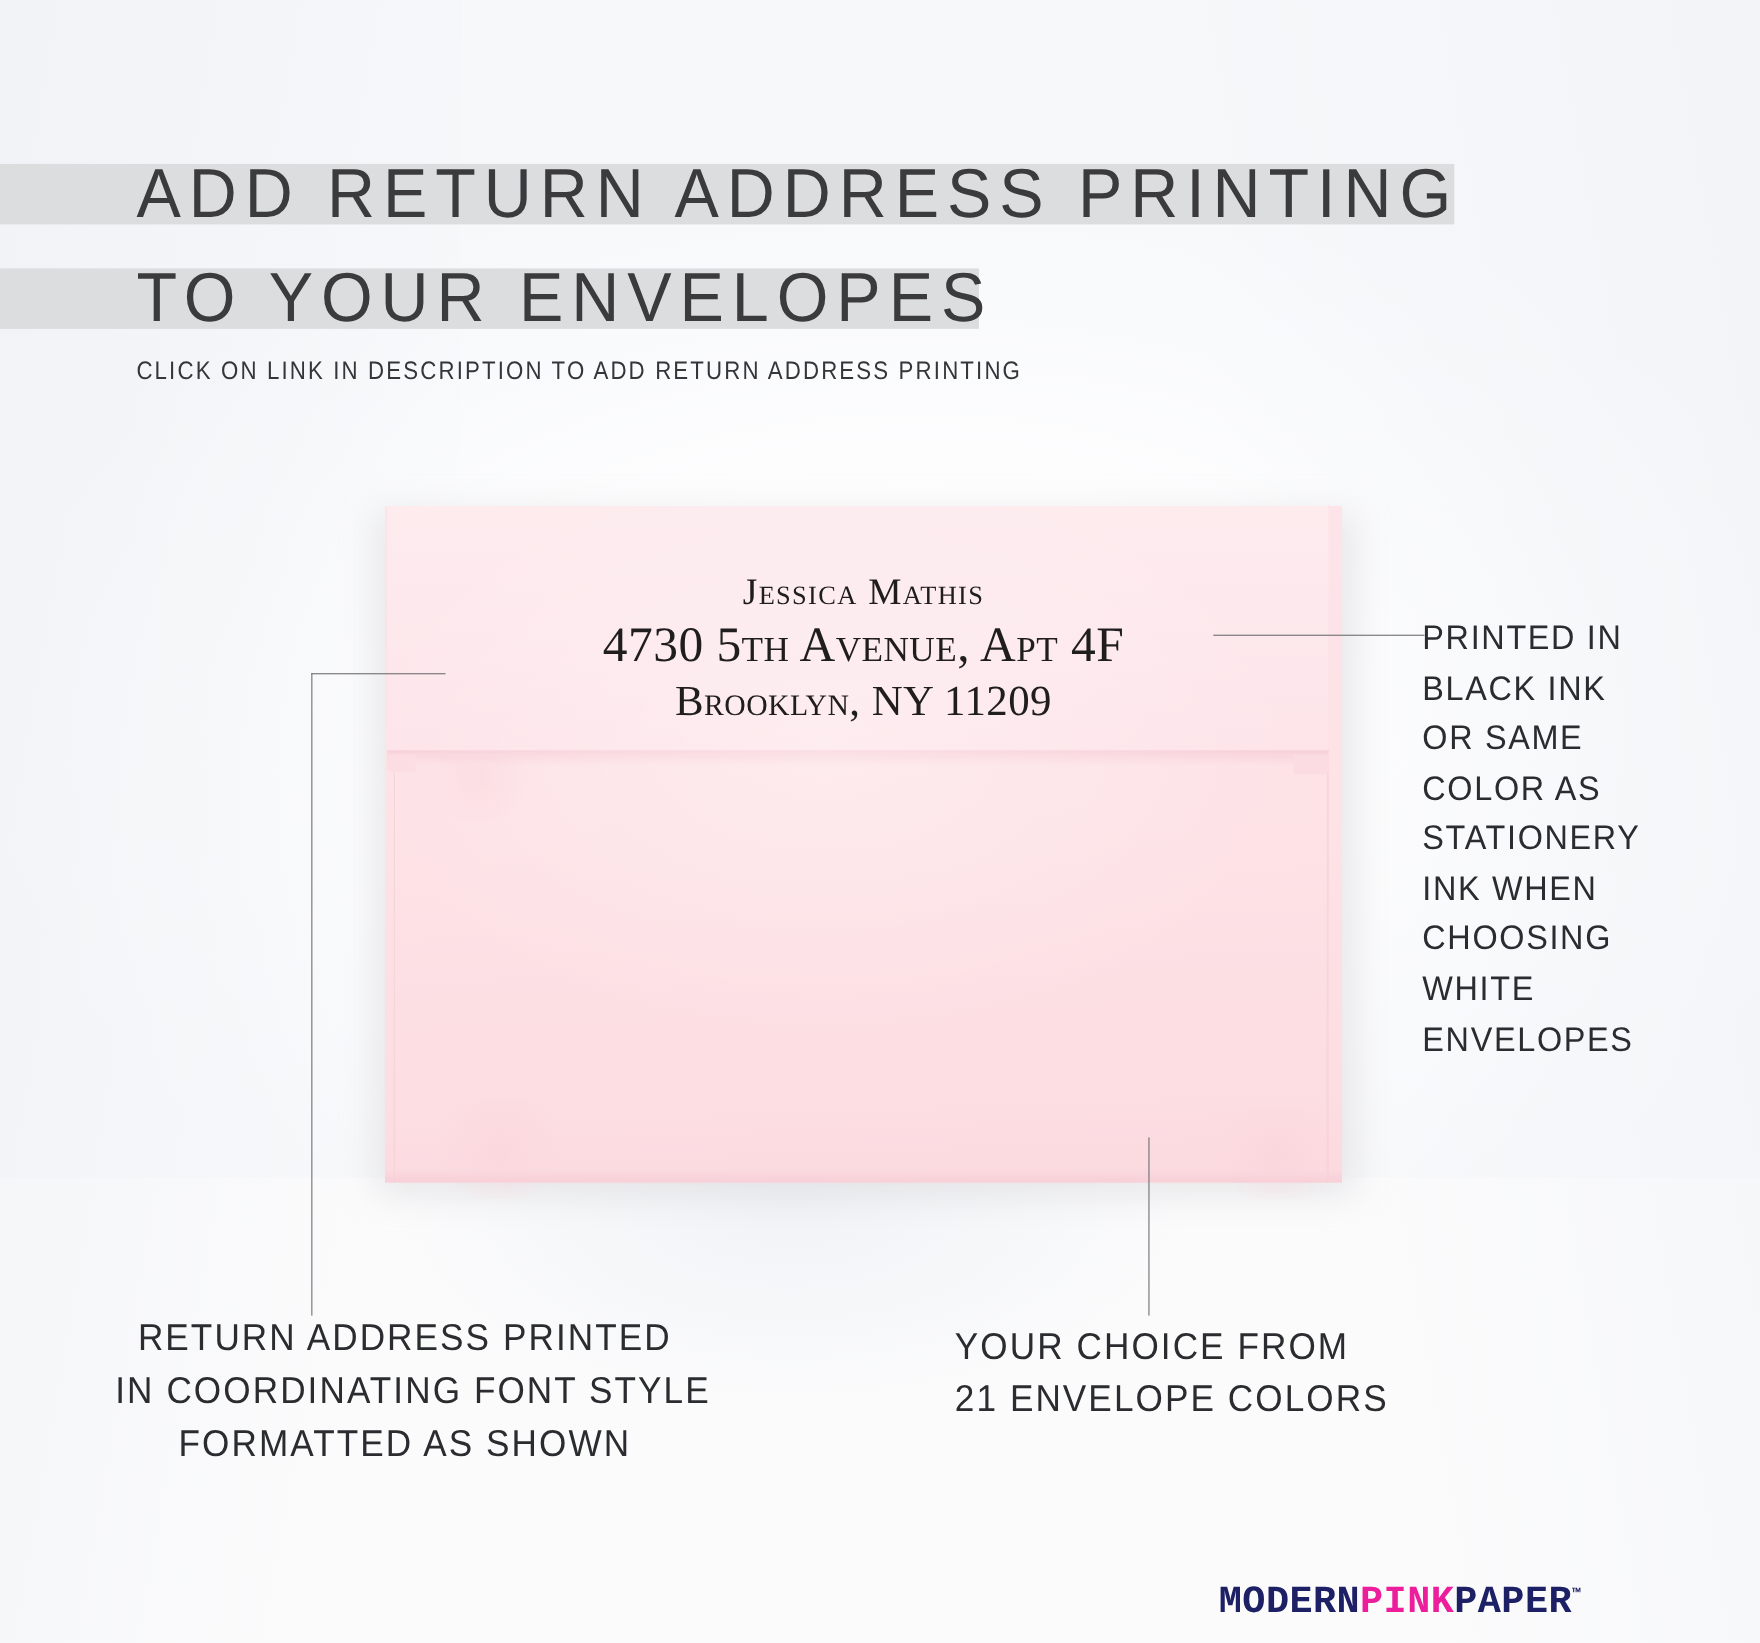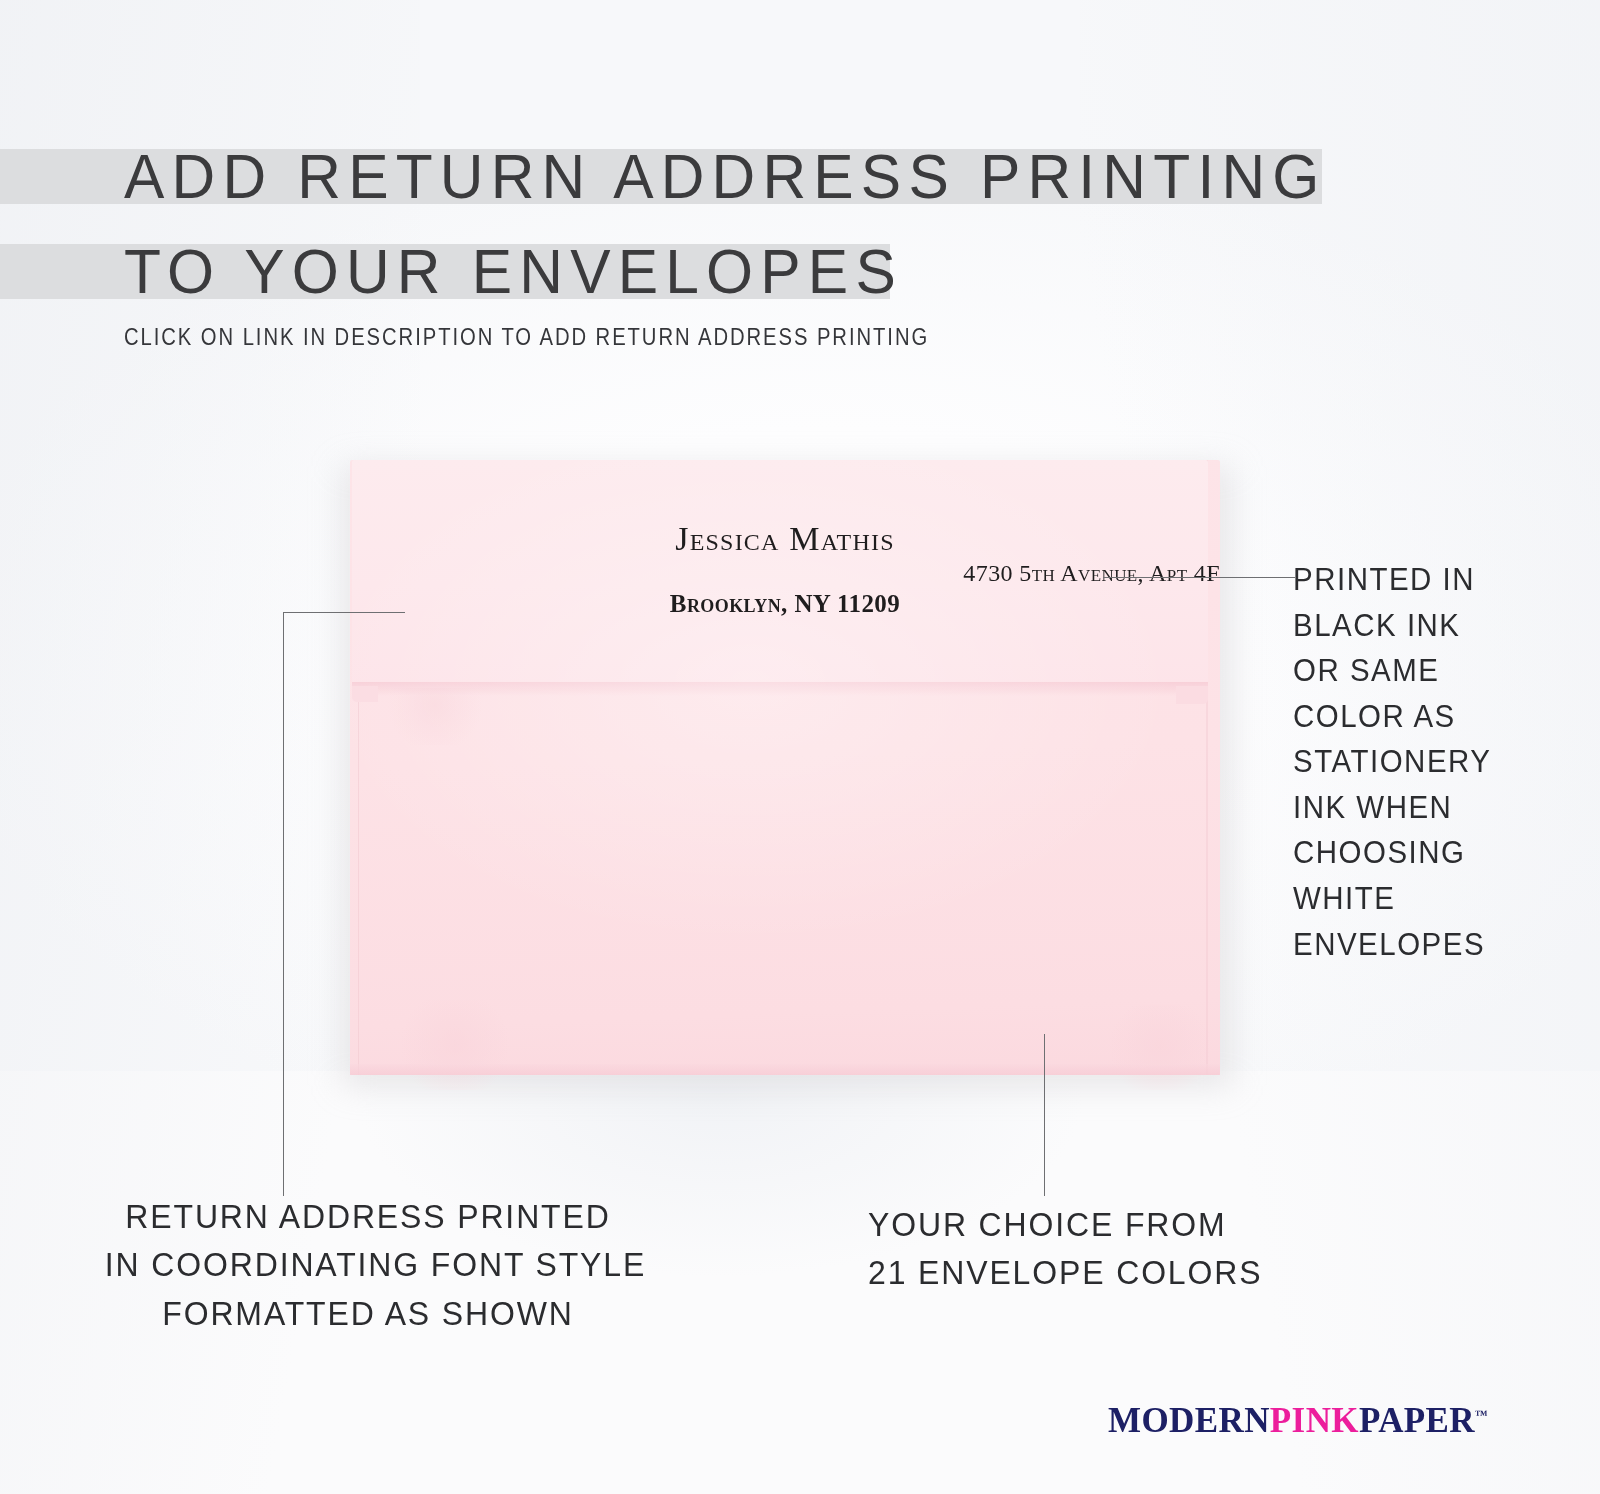--- a/index.html
+++ b/index.html
@@ -184,22 +184,22 @@
     font-family: "Liberation Serif", "DejaVu Serif", serif;
     color: #1f1d1e;
     line-height: 1.22;
     font-variant: small-caps;
   }
   #return-address .ra-line {
     display: block;
     white-space: nowrap;
   }
   #ra-name   { font-size: 34px; letter-spacing: 1.2px; }
-  #ra-street { font-size: 24px; letter-spacing: 0.4px; text-align: right; }
-  #ra-city   { font-size: 25px; letter-spacing: 0.4px; font-weight: bold; }
+  #ra-street { font-size: 45px; letter-spacing: 0.4px; }
+  #ra-city   { font-size: 39px; letter-spacing: 0.4px; }
 
   
   .leader {
     position: absolute;
     background: #6e6f72;
   }
   #leader-left-h   { left: 283px;  top: 612px;  width: 122px; height: 1px; }
   #leader-left-v   { left: 283px;  top: 612px;  width: 1px;   height: 584px; }
   #leader-center-v { left: 1044px; top: 1034px; width: 1px;   height: 162px; }
   #leader-right-h  { left: 1103px; top: 577px;  width: 192px; height: 1px; }
@@ -245,22 +245,22 @@
     text-align: left;
     transform: scaleX(0.94);
     transform-origin: left top;
   }
   .callout .cl-line { display: block; white-space: nowrap; }
 
   
   #logo {
     position: absolute;
     left: 1108px;
-    top: 1403px;
-    font-family: Liberation Serif, serif;
+    top: 1439px;
+    font-family: Liberation Mono, monospace;
     font-size: 35px;
     letter-spacing: 0.4px;
     white-space: nowrap;
     line-height: 1;
   }
   #logo .lg-modern { color: #1d2065; font-weight: 700; }
   #logo .lg-pink   { color: #ec1e9c; font-weight: 700; }
   #logo .lg-paper  { color: #1d2065; font-weight: 700; }
   #logo .lg-tm {
     color: #1d2065;

